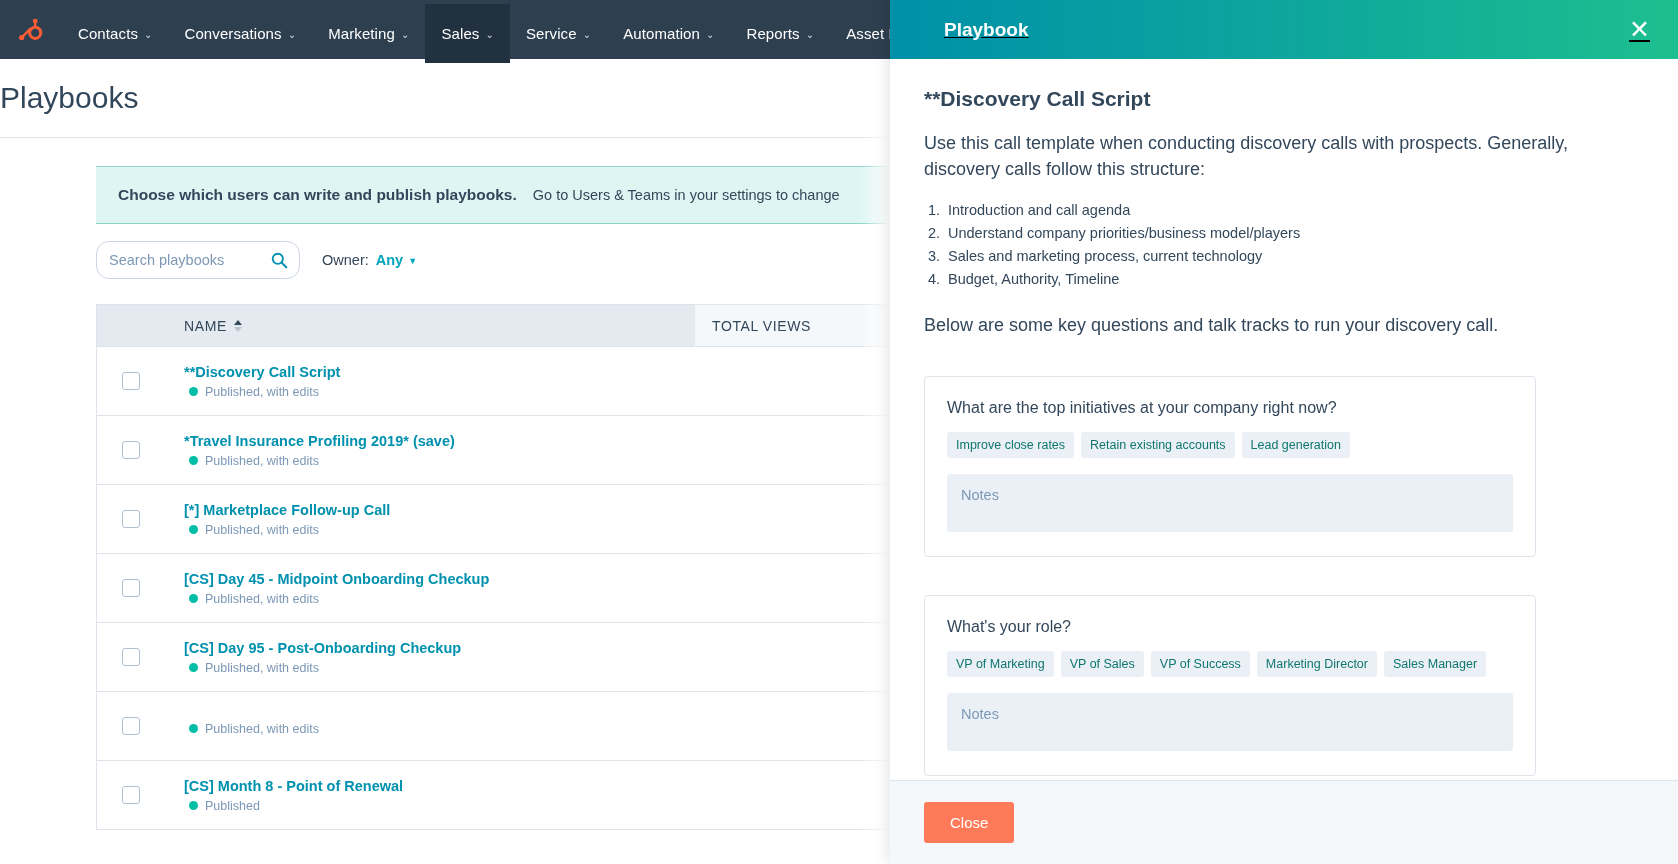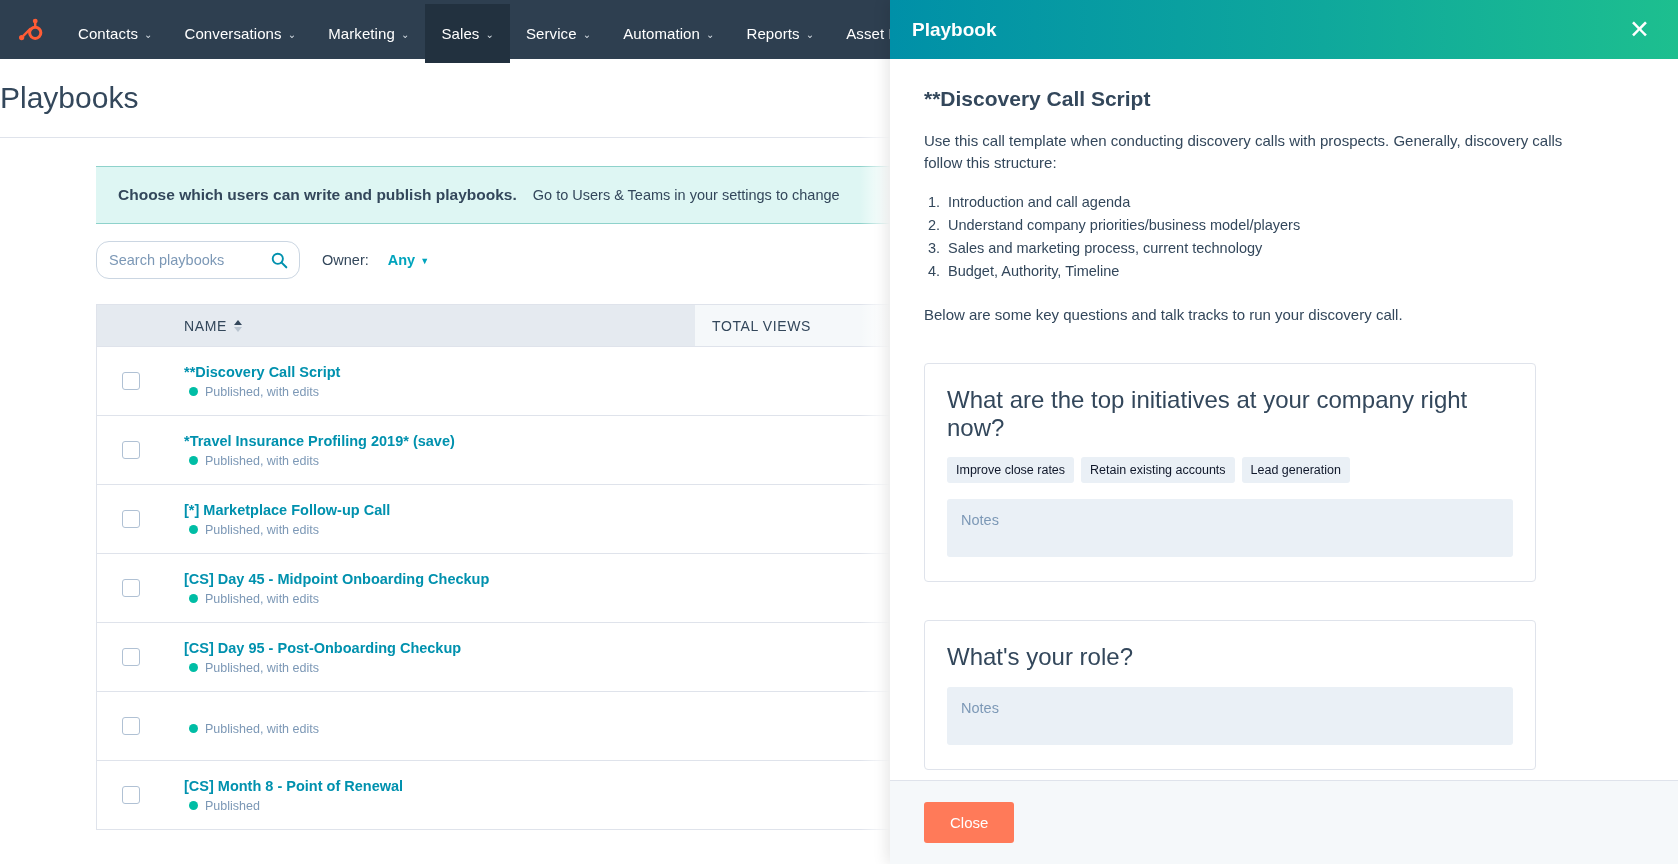--- a/index.html
+++ b/index.html
@@ -114,21 +114,21 @@
   }
   .owner-filter {
     margin-left: 22px;
     font-size: 14.5px;
     color: #33475b;
     display: flex; align-items: center;
   }
   .owner-value {
     color: #00a4bd;
     font-weight: bold;
-    margin-left: 19px;
+    margin-left: 7px;
     cursor: pointer;
   }
   .owner-caret {
     margin-left: 5px;
     color: #00a4bd;
     font-size: 9px;
     transform: translateY(1px);
   }
 
   
@@ -216,22 +216,23 @@
     width: 788px; height: 864px;
     background: #ffffff;
     z-index: 20;
     display: flex; flex-direction: column;
     box-shadow: -3px 0 14px rgba(0,0,0,0.10);
   }
   .panel-header {
     height: 59px; flex: 0 0 59px;
     background: linear-gradient(90deg, #0090a8 0%, #0fa89c 55%, #1dbf8f 100%);
     display: flex; align-items: center;
-    padding: 0 22px 0 22px;
+    padding: 0 22px 0 54px;
     justify-content: space-between;
+    text-decoration: underline;
   }
   .panel-title {
     color: #ffffff;
     font-size: 19px;
     font-weight: bold;
   }
   .panel-close {
     color: #ffffff;
     font-size: 25px;
     line-height: 1;
@@ -245,21 +246,21 @@
     padding: 28px 34px 0 34px;
     position: relative;
   }
   .doc-title {
     font-size: 21px;
     font-weight: bold;
     color: #33475b;
     margin-bottom: 19px;
   }
   .doc-p {
-    font-size: 15px;
+    font-size: 18px;
     color: #33475b;
     line-height: 1.45;
     max-width: 660px;
   }
   .doc-ol {
     margin: 18px 0 0 20px;
     font-size: 14.5px;
     color: #33475b;
     line-height: 1.45;
   }
@@ -268,29 +269,29 @@
 
   .qcard {
     margin-top: 38px;
     border: 1px solid #dfe3eb;
     border-radius: 4px;
     background: #fff;
     padding: 22px 22px 24px 22px;
     width: 612px;
   }
   .q-title {
-    font-size: 24px;
+    font-size: 16px;
     color: #33475b;
     margin-bottom: 15px;
     font-weight: 400;
   }
   .chips { display: flex; flex-wrap: wrap; gap: 7px; }
   .chip {
     background: #eaf0f6;
-    color: #0f172a;
+    color: #0f766e;
     font-size: 12.5px;
     padding: 6px 9px;
     border-radius: 3px;
     cursor: pointer;
     white-space: nowrap;
   }
   .notes {
     margin-top: 16px;
     background: #eaf0f6;
     border-radius: 3px;
@@ -545,20 +546,27 @@
             <div class="q-title">What are the top initiatives at your company right now?</div>
             <div class="chips">
               <span class="chip">Improve close rates</span>
               <span class="chip">Retain existing accounts</span>
               <span class="chip">Lead generation</span>
             </div>
             <div class="notes">Notes</div>
           </div>
           <div class="qcard">
             <div class="q-title">What's your role?</div>
+            <div class="chips">
+              <span class="chip">VP of Marketing</span>
+              <span class="chip">VP of Sales</span>
+              <span class="chip">VP of Success</span>
+              <span class="chip">Marketing Director</span>
+              <span class="chip">Sales Manager</span>
+            </div>
             <div class="notes">Notes</div>
           </div>
         </div>
     </div>
 
     <div class="panel-footer">
       <button class="close-btn">Close</button>
     </div>
   </div>
 

